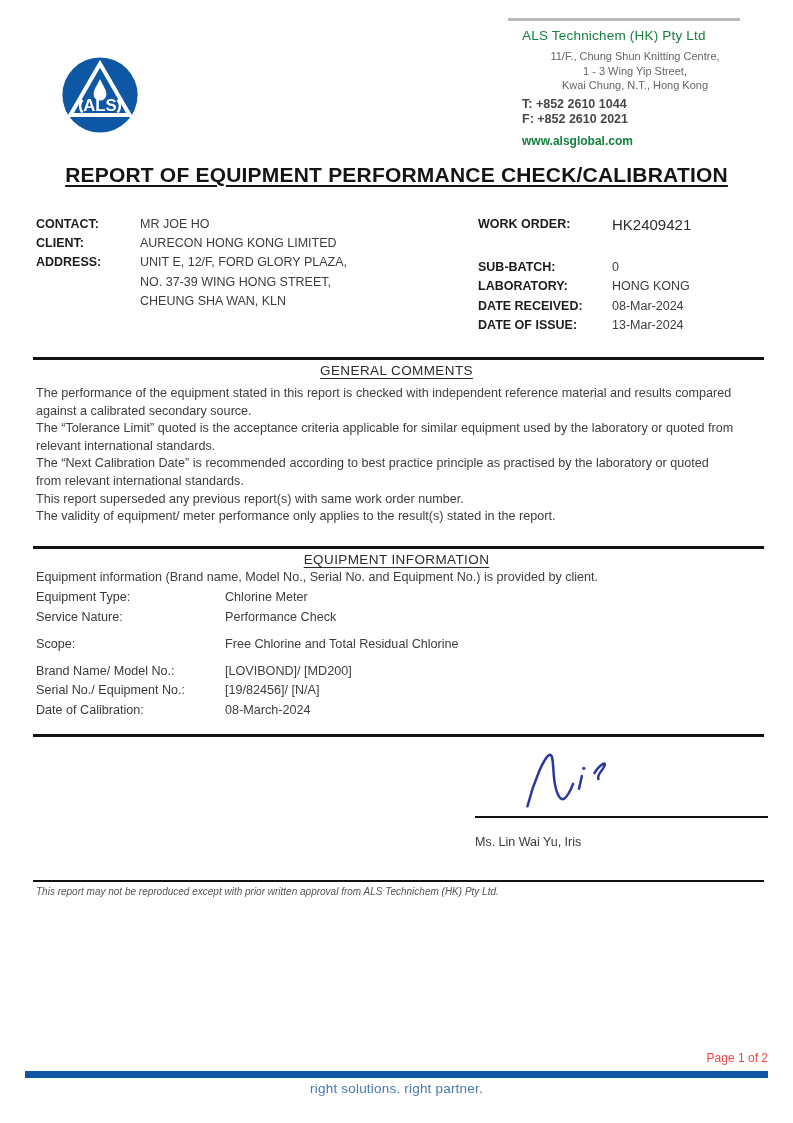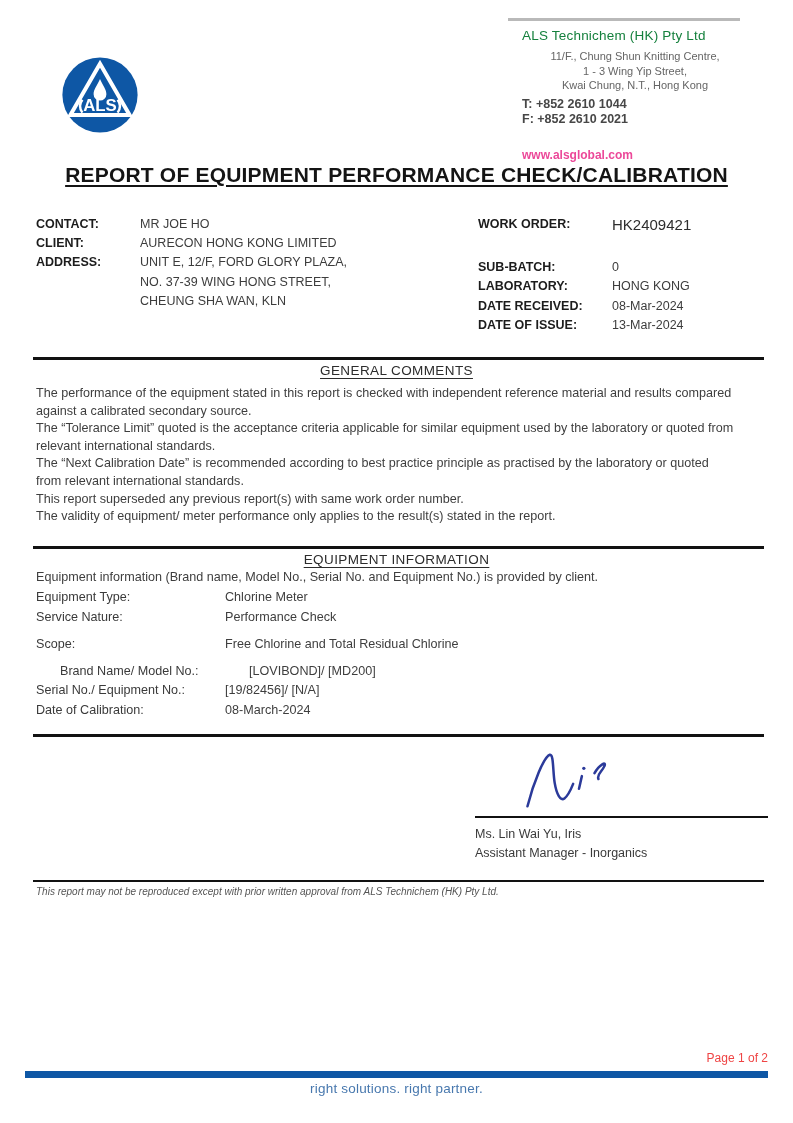--- a/index.html
+++ b/index.html
@@ -9,21 +9,21 @@
 
   
   .logo { position:absolute; left:60px; top:55px; width:80px; height:80px; }
   .header-right { position:absolute; left:508px; top:18px; width:240px; }
   .header-topline { width:232px; height:3px; background:#b9b9b9; }
   .header-text { padding-left:14px; }
   .company { margin-top:7px; font-size:13.5px; color:#15803d; letter-spacing:.2px; }
   .addr { margin-top:6px; font-size:11px; line-height:14.5px; color:#656565;text-align:center; }
   .addr div { white-space:nowrap; }
   .phone { margin-top:4px; font-size:12.5px; line-height:15.5px; font-weight:700; color:#474747; }
-  .web { margin-top:20px; font-size:12px; font-weight:700; color:#ec4899; }
+  .web { margin-top:6px; font-size:12px; font-weight:700; color:#15803d; }
 
   
   .title { position:absolute; top:163px; left:0; width:100%; text-align:center;
            font-size:21px; font-weight:700; letter-spacing:.2px; color:#141414;
            text-decoration:underline; text-decoration-thickness:2px; text-underline-offset:3px; }
 
   
   .crow { display:grid; line-height:19.2px; font-size:12.5px; }
   .contact-block { position:absolute; left:36px; top:215px; width:420px; }
   .contact-block .crow { grid-template-columns:104px auto; }
@@ -40,27 +40,27 @@
   .sec-heading { position:absolute; left:0; width:100%; text-align:center; font-size:13.5px;
                  color:#2c2c2c; letter-spacing:.4px; text-decoration:underline; text-underline-offset:3px; }
   .gc-heading { top:363px; } .ei-heading { top:552px; }
 
   .gc-body { position:absolute; left:36px; top:385px; width:700px; font-size:12.6px;
              line-height:17.6px; color:#3e3e3e; }
   .ei-intro { position:absolute; left:36px; top:570px; width:720px; font-size:12.6px; color:#3e3e3e; }
   .ei-rows { position:absolute; left:36px; top:588px; width:720px; }
   .erow { display:grid; grid-template-columns:189px auto; font-size:12.6px; line-height:19.5px; color:#3e3e3e; }
   .erow .elbl { color:#3a3a3a; }
-  .mt8 { margin-top:8px; } .mt7 { margin-top:7px;margin-left:24px; }
+  .mt8 { margin-top:8px; } .mt7 { margin-top:7px; }
 
   
   .sig-block { position:absolute; left:475px; top:746px; width:293px; }
   .sig-img { display:block; margin-left:28px; height:68px; }
   .sig-line { border-top:2px solid #111; margin-top:2px; }
-  .sig-name { margin-top:7px; font-size:12.5px; line-height:18.5px; color:#3a3a3a; }
+  .sig-name { margin-top:15px; font-size:12.5px; line-height:18.5px; color:#3a3a3a; }
   .sig-title { font-size:12.5px; line-height:18.5px; color:#3a3a3a; }
 
   
   .disclaimer { position:absolute; left:36px; top:886px; font-size:10px; font-style:italic; color:#555555; }
   .page-num { position:absolute; right:25px; top:1051px; font-size:12px; color:#ef4444; }
   .blue-bar { position:absolute; left:25px; top:1071px; width:743px; height:7px; }
   .tagline { position:absolute; left:0; top:1081px; width:100%; text-align:center; font-size:13.5px; letter-spacing:.2px; }
 </style>
 </head>
 <body>
@@ -185,21 +185,20 @@
     <svg class="sig-img" viewBox="0 0 120 70" width="150" height="68">
       <g fill="none" stroke="#2B3A9A" stroke-width="2.6" stroke-linecap="round">
         <path d="M8,62 C14,38 25,11 31,9 C35,8 34,26 36,38 C38,50 42,57 46,54 C50,51 53,44 55,39"></path>
         <path d="M64,31 C63,35 62,40 61,44"></path>
         <path d="M77,28 C82,19 90,15 87,21 C85,26 79,29 81,34"></path>
       </g>
       <circle cx="66" cy="23" r="1.7" fill="#2B3A9A"></circle>
     </svg>
     <div class="sig-line"></div>
     <div class="sig-name">Ms. Lin Wai Yu, Iris</div>
-    <div class="sig-title">Assistant Manager - Inorganics</div>
   </div>
 
   <div class="rule rule-4"></div>
   <div class="disclaimer">This report may not be reproduced except with prior written approval from ALS Technichem (HK) Pty Ltd.</div>
 
   <div class="page-num">Page 1 of 2</div>
   <div class="blue-bar" style="background: rgb(14, 87, 165);"></div>
   <div class="tagline" style="color: rgb(72, 120, 174);">right solutions. right partner.</div>
 
 </div>

